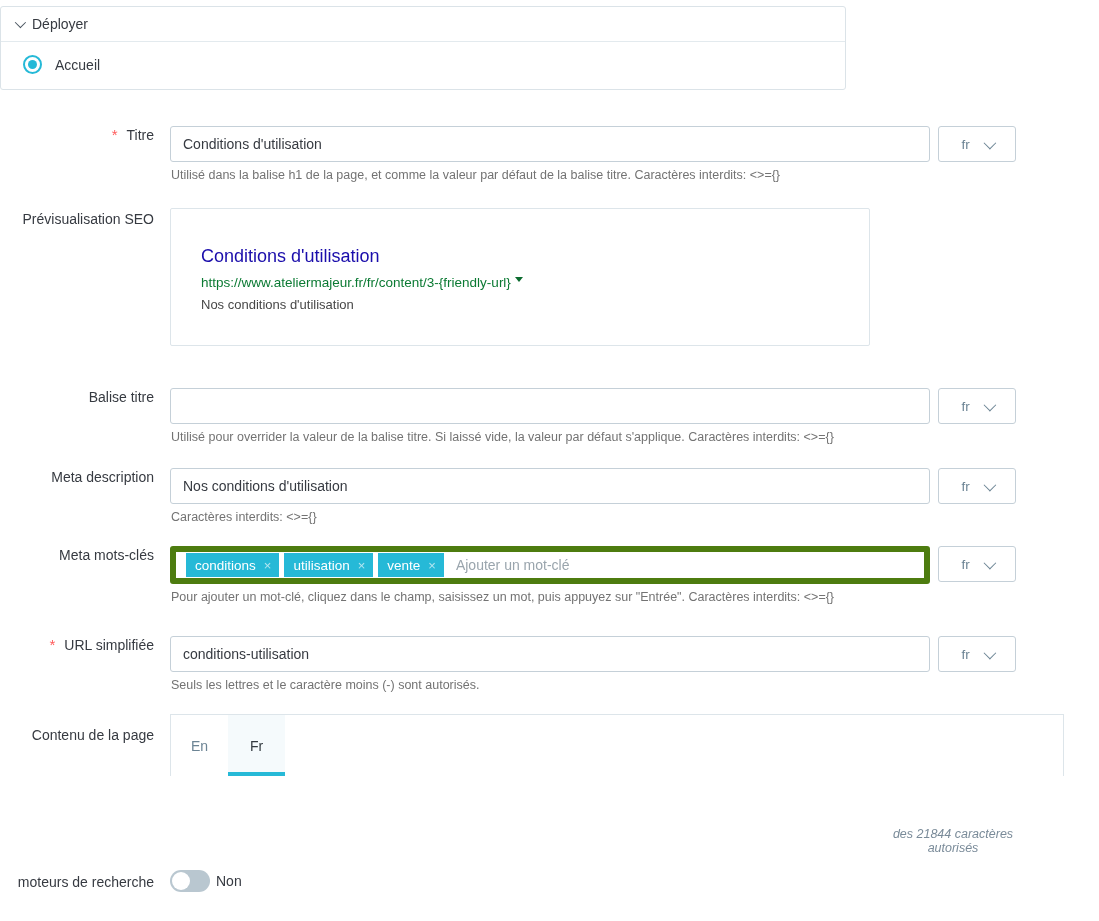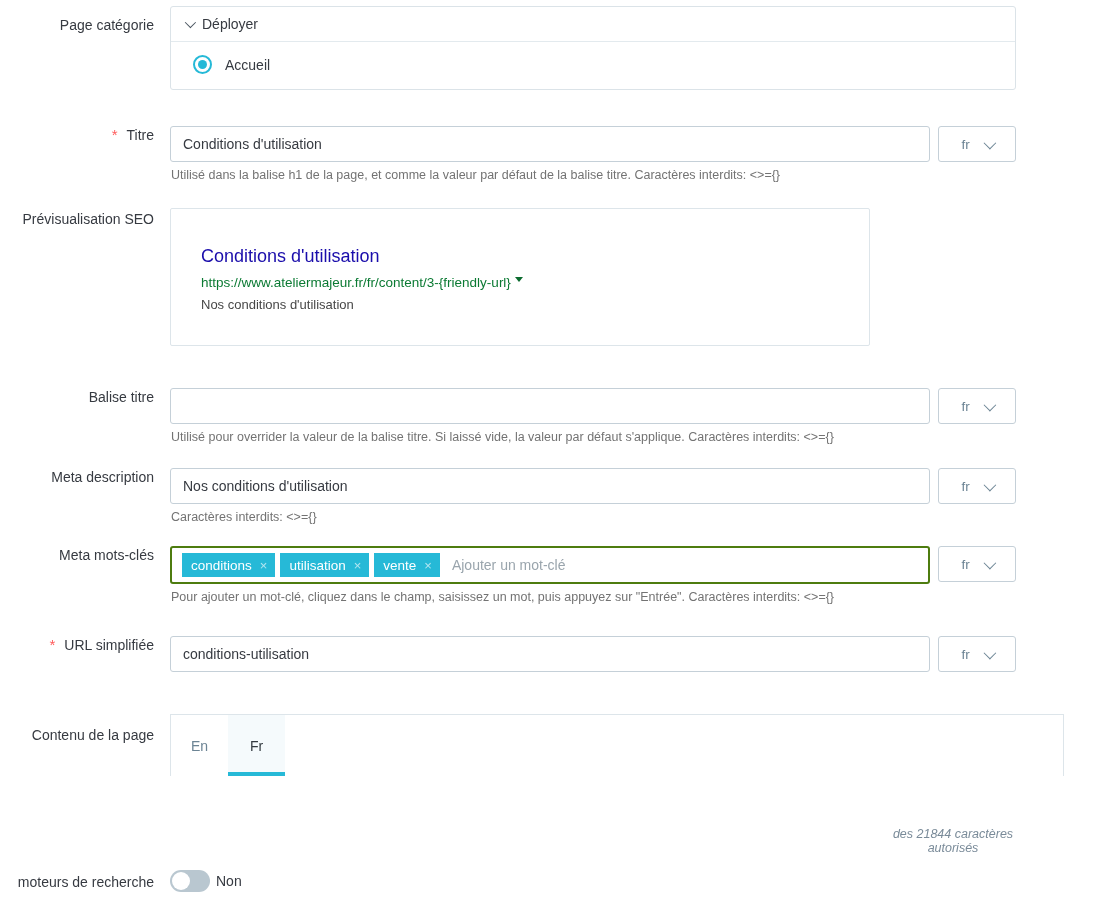--- a/index.html
+++ b/index.html
@@ -152,21 +152,21 @@
     border-top: 5.5px solid #0b6b2e;
     position: relative;
     top: -3px;
   }
   .seo-desc { color: #474747; font-size: 13px; line-height: 17px; }
 
   
   .tags-input {
     width: 760px;
     min-height: 38px;
-    border: 2px solid #4d7c0f;
+    border: 6px solid #4d7c0f;
     border-radius: 3px;
     background: #fff;
     display: flex;
     align-items: center;
     padding: 0 10px;
     gap: 5px;
     cursor: text;
   }
   .tag {
     background: #26b9d7;
@@ -268,23 +268,20 @@
     font-size: 14px;
     color: #363a41;
     white-space: nowrap;
     overflow: hidden;
   }
 </style>
 </head>
 <body>
 
 <div class="row" id="row-categorie">
-  <div class="label-col">
-    <span>Page catégorie</span>
-  </div>
   <div class="field-col">
     <div class="panel">
       <div class="panel-head">
         <span class="chev-sm"></span>
         <span>Déployer</span>
       </div>
       <div class="panel-body">
         <div class="radio-line">
           <span class="radio"></span>
           <span>Accueil</span>
@@ -403,20 +400,21 @@
   <div class="field-col">
     <div class="input-wrap">
       <div class="txt-input">
         <span>conditions-utilisation</span>
       </div>
       <div class="lang-select">
         <span>fr</span>
         <span class="chev"></span>
       </div>
     </div>
+    <div class="help">Seuls les lettres et le caractère moins (-) sont autorisés.</div>
   </div>
 </div>
 
 <div class="row" id="row-contenu">
   <div class="label-col">
     <span>Contenu de la page</span>
   </div>
   <div class="field-col">
     <div class="tabs-panel">
       <div class="tab">

